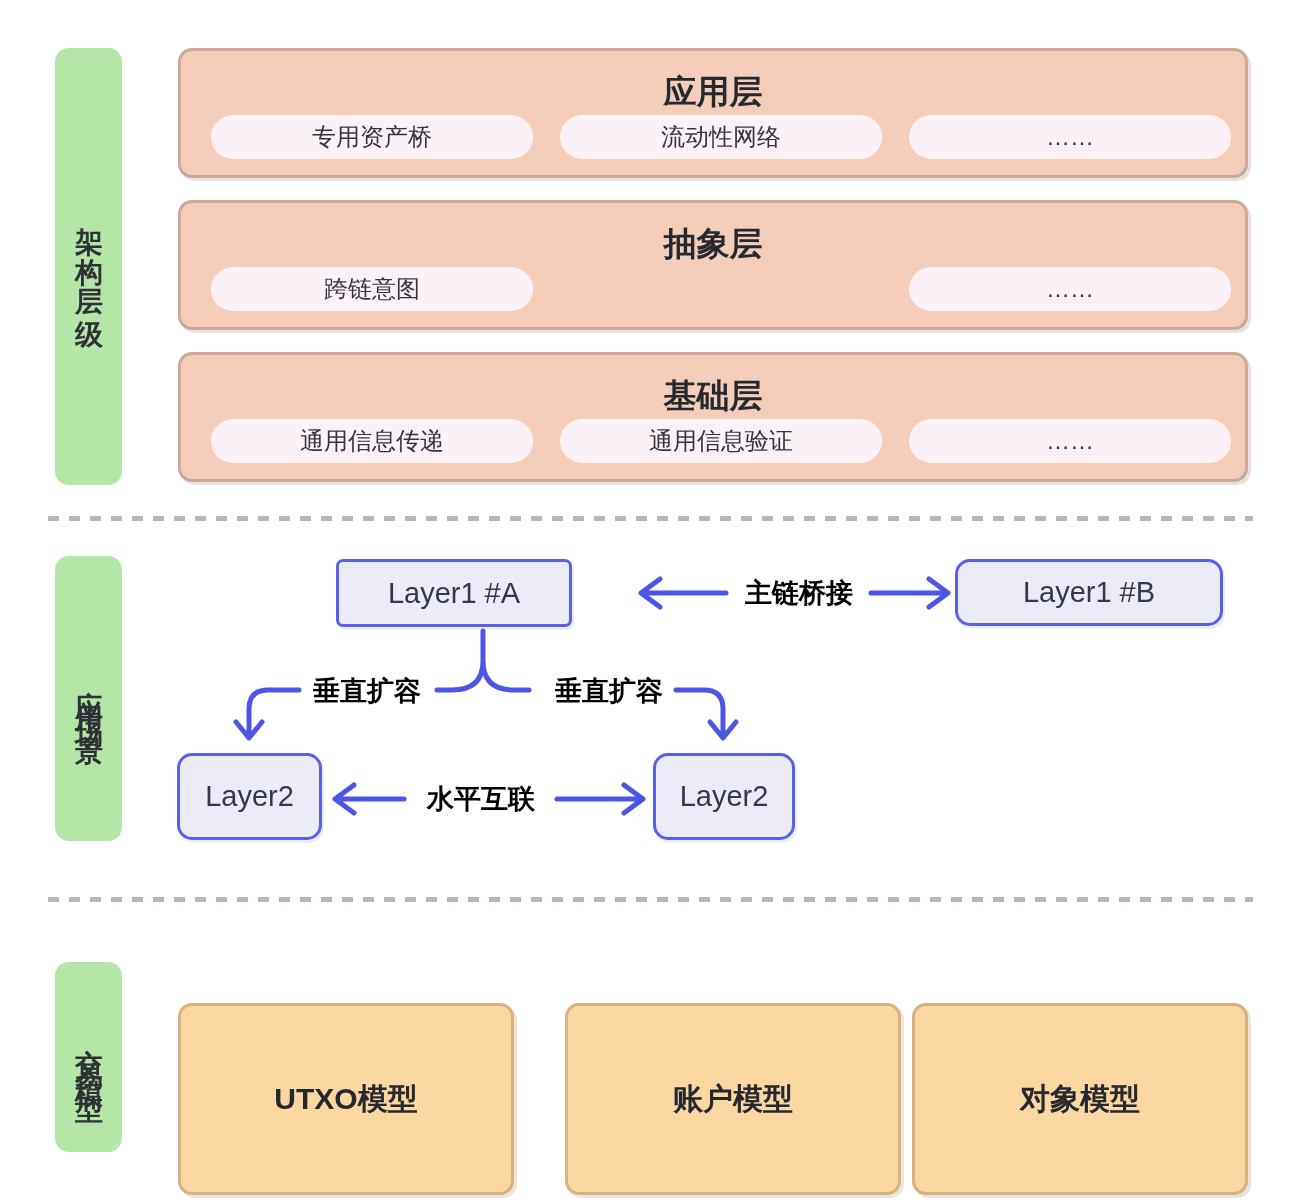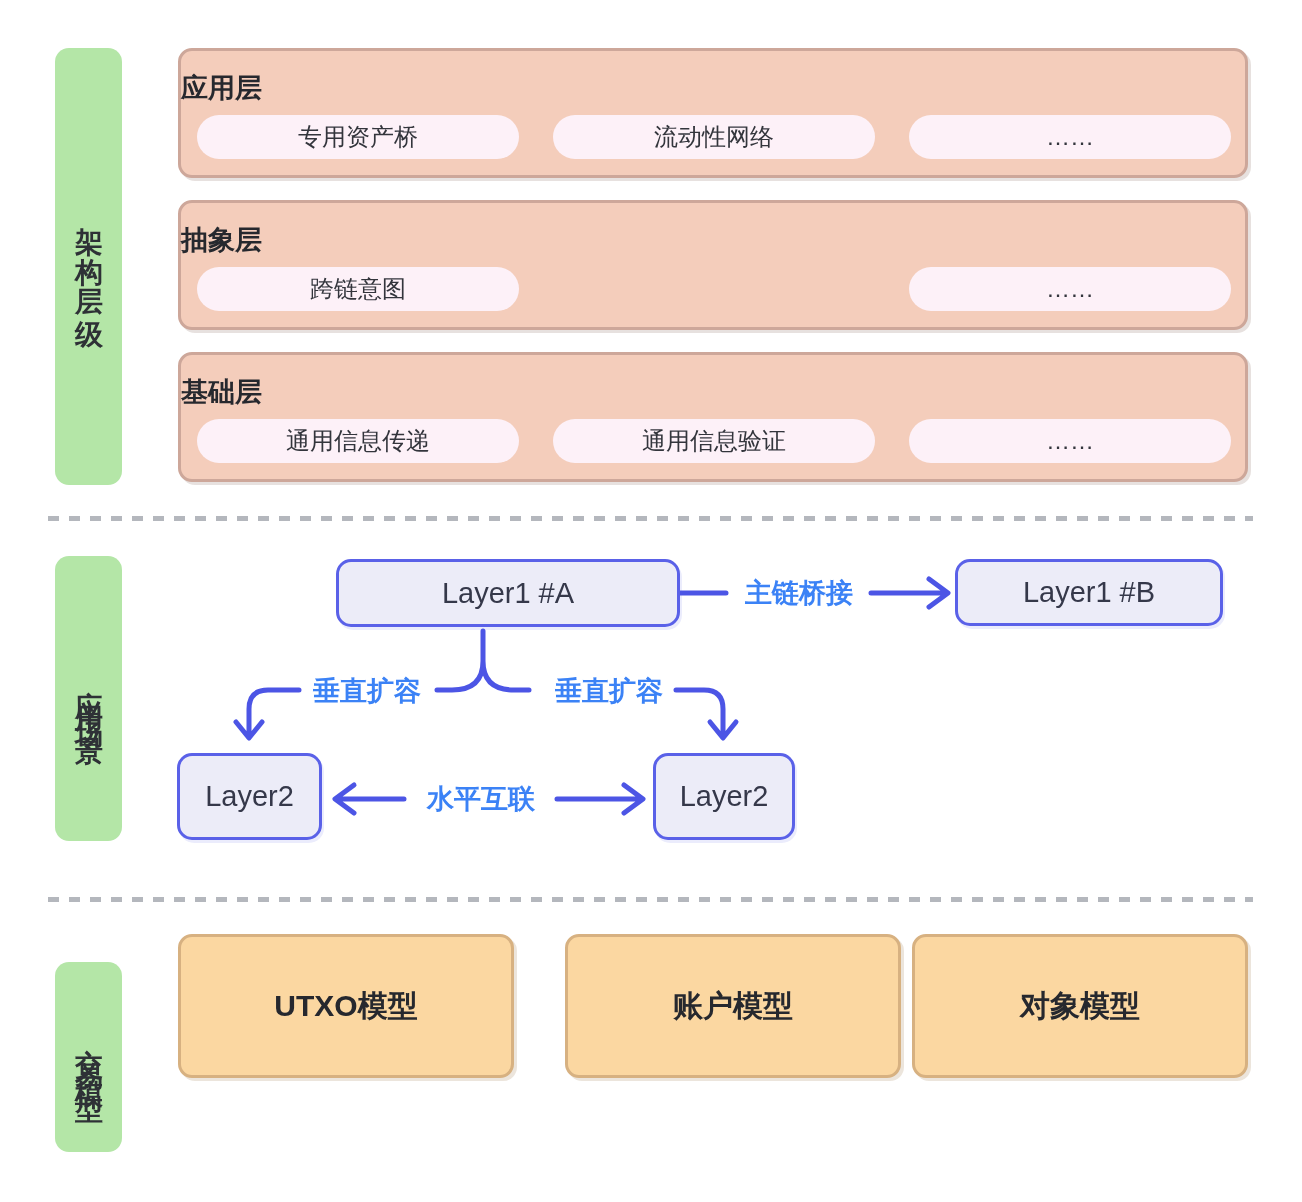--- a/index.html
+++ b/index.html
@@ -15,51 +15,51 @@
     font-size:28px;font-weight:bold;color:#2e3136;letter-spacing:0.55em;
   }
   .side-label.tall{letter-spacing:1.1em;}
   
   .layer-box{
     position:absolute;left:178px;width:1070px;height:130px;box-sizing:border-box;
     background:#f4cdbb;border:3px solid #cda79a;border-radius:14px;
     box-shadow:3px 3px 0 rgba(120,90,80,0.18);
   }
   .layer-title{
-    position:absolute;top:19px;left:0;width:100%;
-    font-size:27px;font-weight:bold;color:#26282e;
+    position:absolute;top:19px;left:0;width:100%;text-align:center;
+    font-size:33px;font-weight:bold;color:#26282e;
   }
   .pill-row{
-    position:absolute;top:64px;left:16px;right:14px;height:44px;
+    position:absolute;top:64px;left:30px;right:14px;height:44px;
     display:flex;justify-content:space-between;
   }
   .pill{
     width:322px;height:44px;background:#fdf1f8;border-radius:22px;
     display:flex;align-items:center;justify-content:center;
     font-size:24px;color:#33353c;
   }
   
   .dash{
     position:absolute;left:48px;width:1205px;height:5px;
     background:repeating-linear-gradient(90deg,#b4b7bd 0,#b4b7bd 11px,transparent 11px,transparent 21px);
   }
   
   .node{
     position:absolute;box-sizing:border-box;background:#ececf8;border:3px solid #5a61e8;
     border-radius:15px;display:flex;align-items:center;justify-content:center;
     font-size:29px;color:#35384a;box-shadow:2px 3px 0 rgba(90,97,232,0.12);
   }
   .edge-label{
     position:absolute;transform:translate(-50%,-50%);white-space:nowrap;
-    font-size:27px;font-weight:bold;color:#3b82f6;
+    font-size:27px;font-weight:bold;color:#000000;
   }
   svg.overlay{position:absolute;left:0;top:0;pointer-events:none;}
   
   .model-box{
-    position:absolute;top:934px;width:336px;height:144px;box-sizing:border-box;
+    position:absolute;top:1003px;width:336px;height:192px;box-sizing:border-box;
     background:#fbd7a1;border:3px solid #d7b181;border-radius:14px;
     display:flex;align-items:center;justify-content:center;
     font-size:30px;font-weight:bold;color:#26282e;
     box-shadow:3px 3px 0 rgba(150,110,60,0.18);
   }
 </style>
 </head>
 <body>
 
 <div class="canvas">
@@ -107,21 +107,21 @@
 
       <path d="M 299 690 L 268 690 Q 249 690 249 709 L 249 735 M 236 722 L 249 738 L 262 722"></path>
 
       <path d="M 676 690 L 704 690 Q 723 690 723 709 L 723 735 M 710 722 L 723 738 L 736 722"></path>
 
       <path d="M 404 799 L 337 799 M 354 785 L 335 799 L 354 813"></path>
       <path d="M 557 799 L 641 799 M 624 785 L 643 799 L 624 813"></path>
     </g>
   </svg>
 
-  <div class="node" style="left:336px;top:559px;width:344px;height:68px;">Layer1 #A</div>
+  <div class="node" style="left:336px;top:559px;width:236px;height:68px;border-radius:7px;">Layer1 #A</div>
   <div class="node" style="left:955px;top:559px;width:268px;height:67px;">Layer1 #B</div>
   <div class="node" style="left:177px;top:753px;width:145px;height:87px;">Layer2</div>
   <div class="node" style="left:653px;top:753px;width:142px;height:87px;">Layer2</div>
 
   <div class="edge-label" style="left:799px;top:593px;">主链桥接</div>
   <div class="edge-label" style="left:367px;top:691px;">垂直扩容</div>
   <div class="edge-label" style="left:609px;top:691px;">垂直扩容</div>
   <div class="edge-label" style="left:481px;top:799px;">水平互联</div>
 
   <div class="dash" style="top:897px;"></div>

